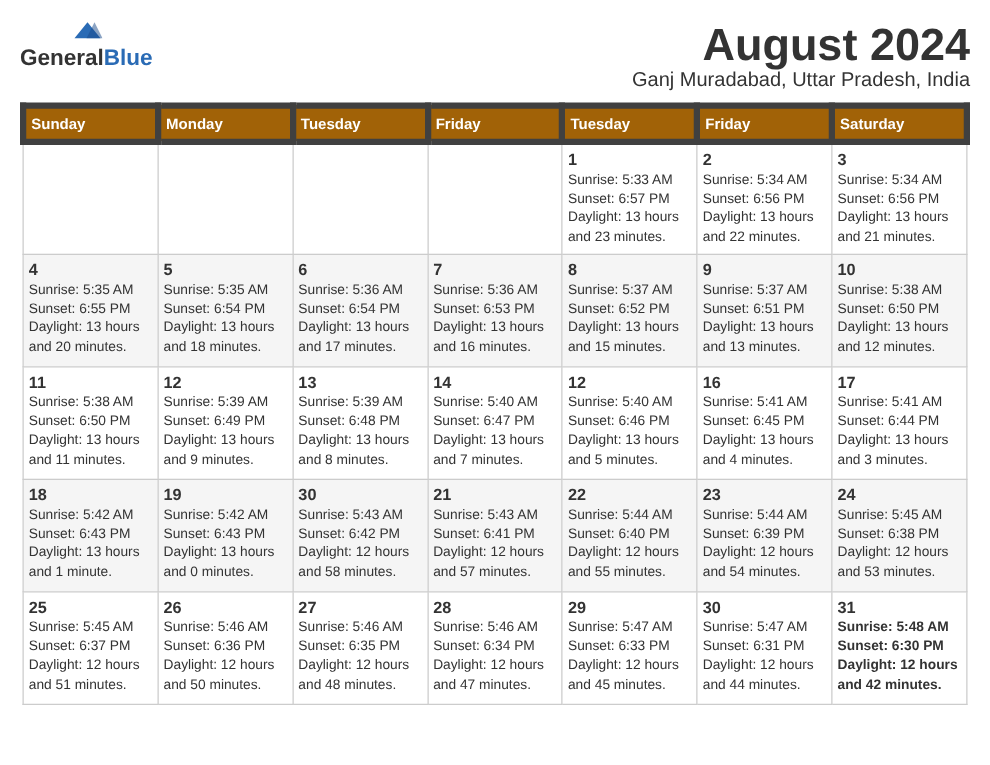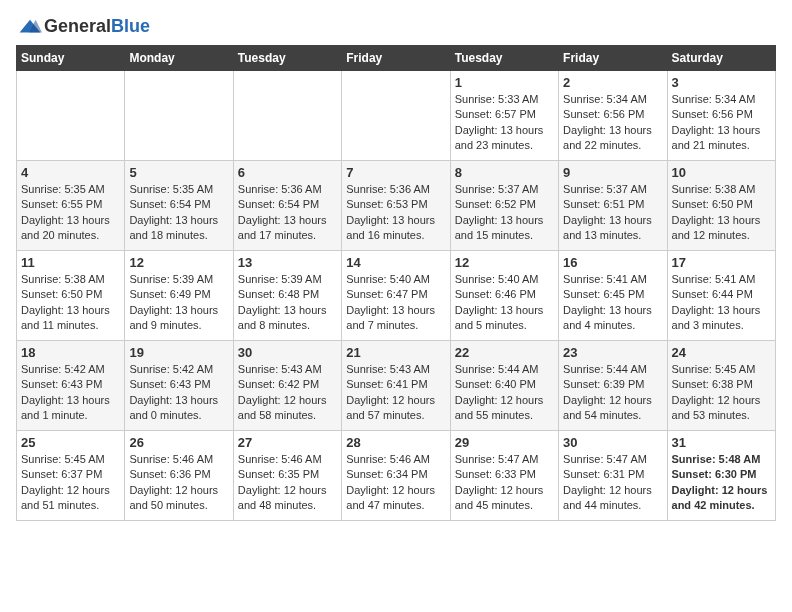--- a/index.html
+++ b/index.html
@@ -13,20 +13,21 @@
     .header {
       display: flex;
       align-items: flex-start;
       justify-content: space-between;
       margin-bottom: 8px;
     }
     .logo {
       display: flex;
       align-items: center;
       gap: 2px;
+      flex-direction: column;
     }
     .logo-text-general {
       font-size: 18px;
       font-weight: bold;
       color: #333;
     }
     .logo-text-blue {
       font-size: 18px;
       font-weight: bold;
       color: #2a6bb5;
@@ -48,27 +49,27 @@
     .location {
       font-size: 16px;
       color: #333;
     }
     table {
       width: 100%;
       border-collapse: collapse;
       table-layout: fixed;
     }
     thead tr th {
-      background-color: #404040;
+      background-color: #a16207;
       color: #fff;
       font-size: 12px;
       font-weight: bold;
       padding: 5px 4px;
       text-align: left;
-      border: 1px solid #404040;
+      border: 5px solid #404040;
     }
     tbody tr td {
       border: 1px solid #ccc;
       vertical-align: top;
       padding: 4px 4px;
       min-height: 80px;
       height: 90px;
       background: #fff;
     }
     tbody tr:nth-child(even) td {
@@ -95,20 +96,24 @@
 <div class="header">
   <div class="logo">
     <svg class="logo-icon" viewBox="0 0 30 22">
       <polygon points="15,2 28,18 2,18" fill="#2a6bb5"></polygon>
       <polygon points="22,2 30,18 14,18" fill="#1a4a8a" opacity="0.5"></polygon>
     </svg>
     <div>
       <span class="logo-text-general">General</span><span class="logo-text-blue">Blue</span>
     </div>
   </div>
+  <div class="title-area">
+    <div class="month-year">August 2024</div>
+    <div class="location">Ganj Muradabad, Uttar Pradesh, India</div>
+  </div>
 </div>
 
 <table>
   <thead>
     <tr>
     <th>Sunday</th>
         <th>Monday</th>
         <th>Tuesday</th>
         <th>Friday</th>
         <th>Tuesday</th>

